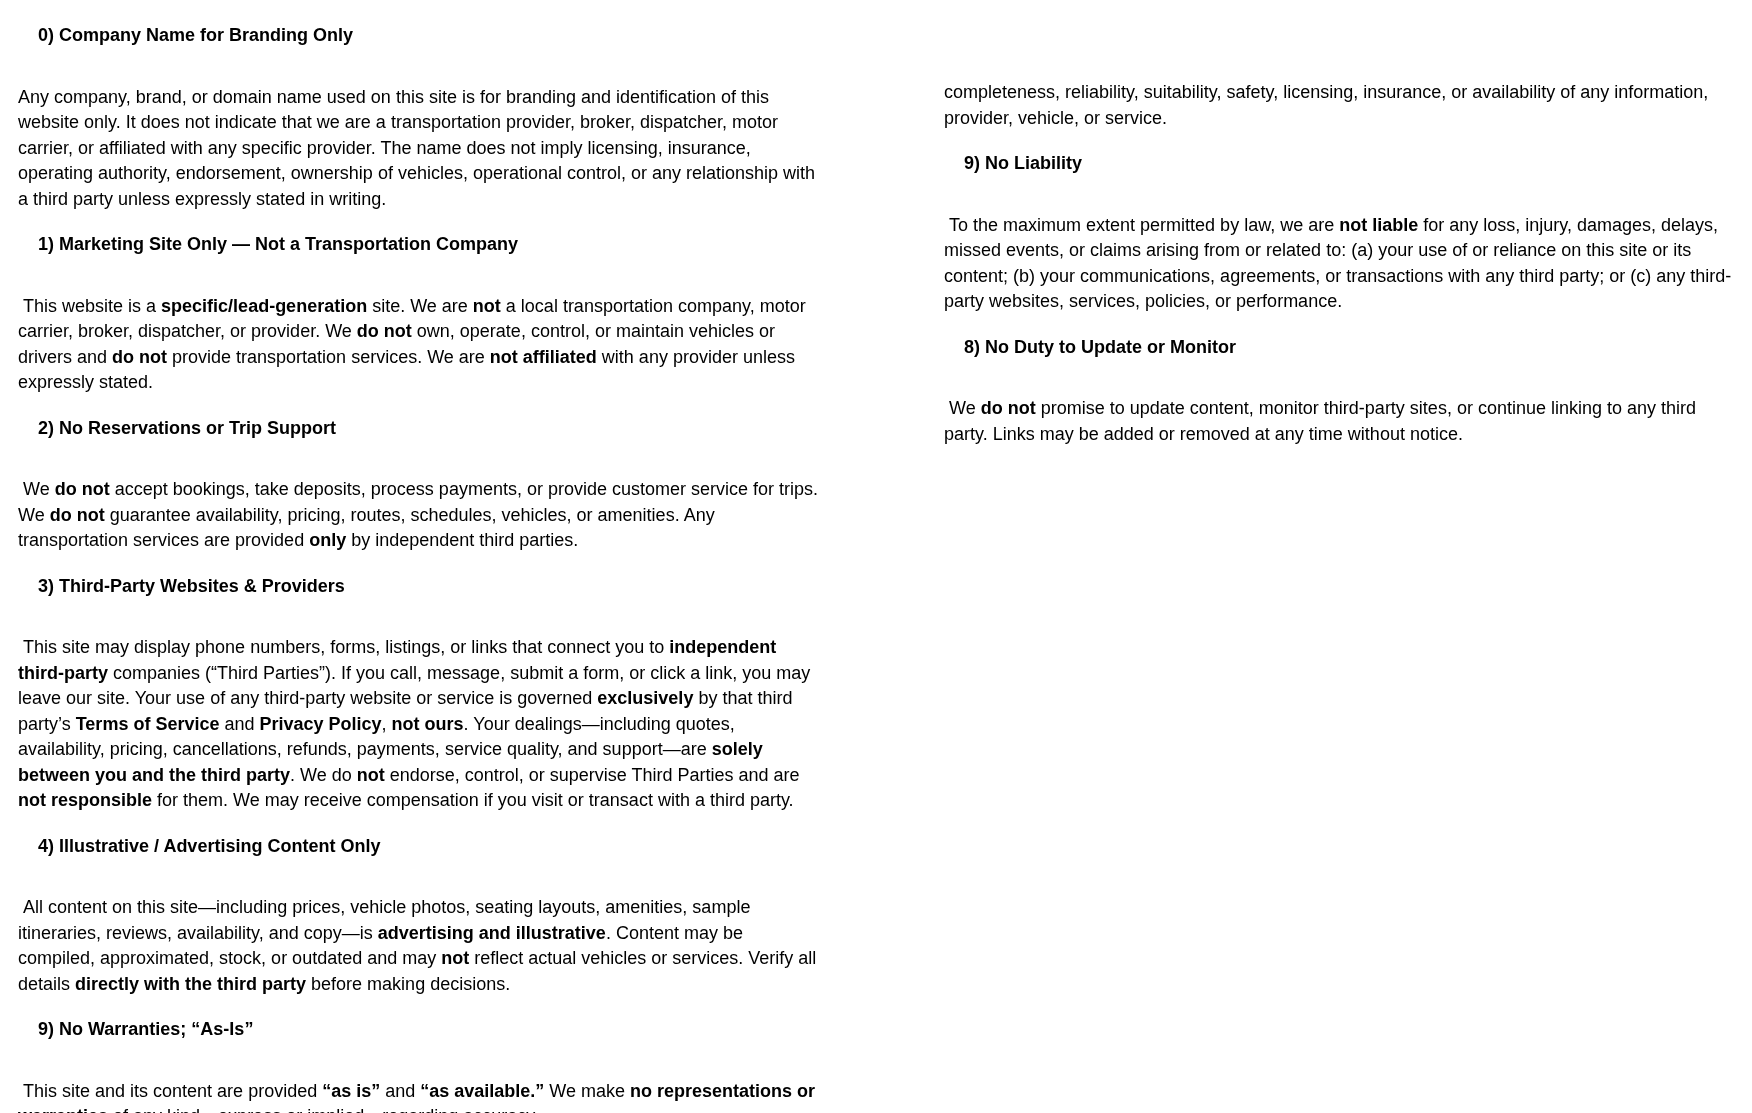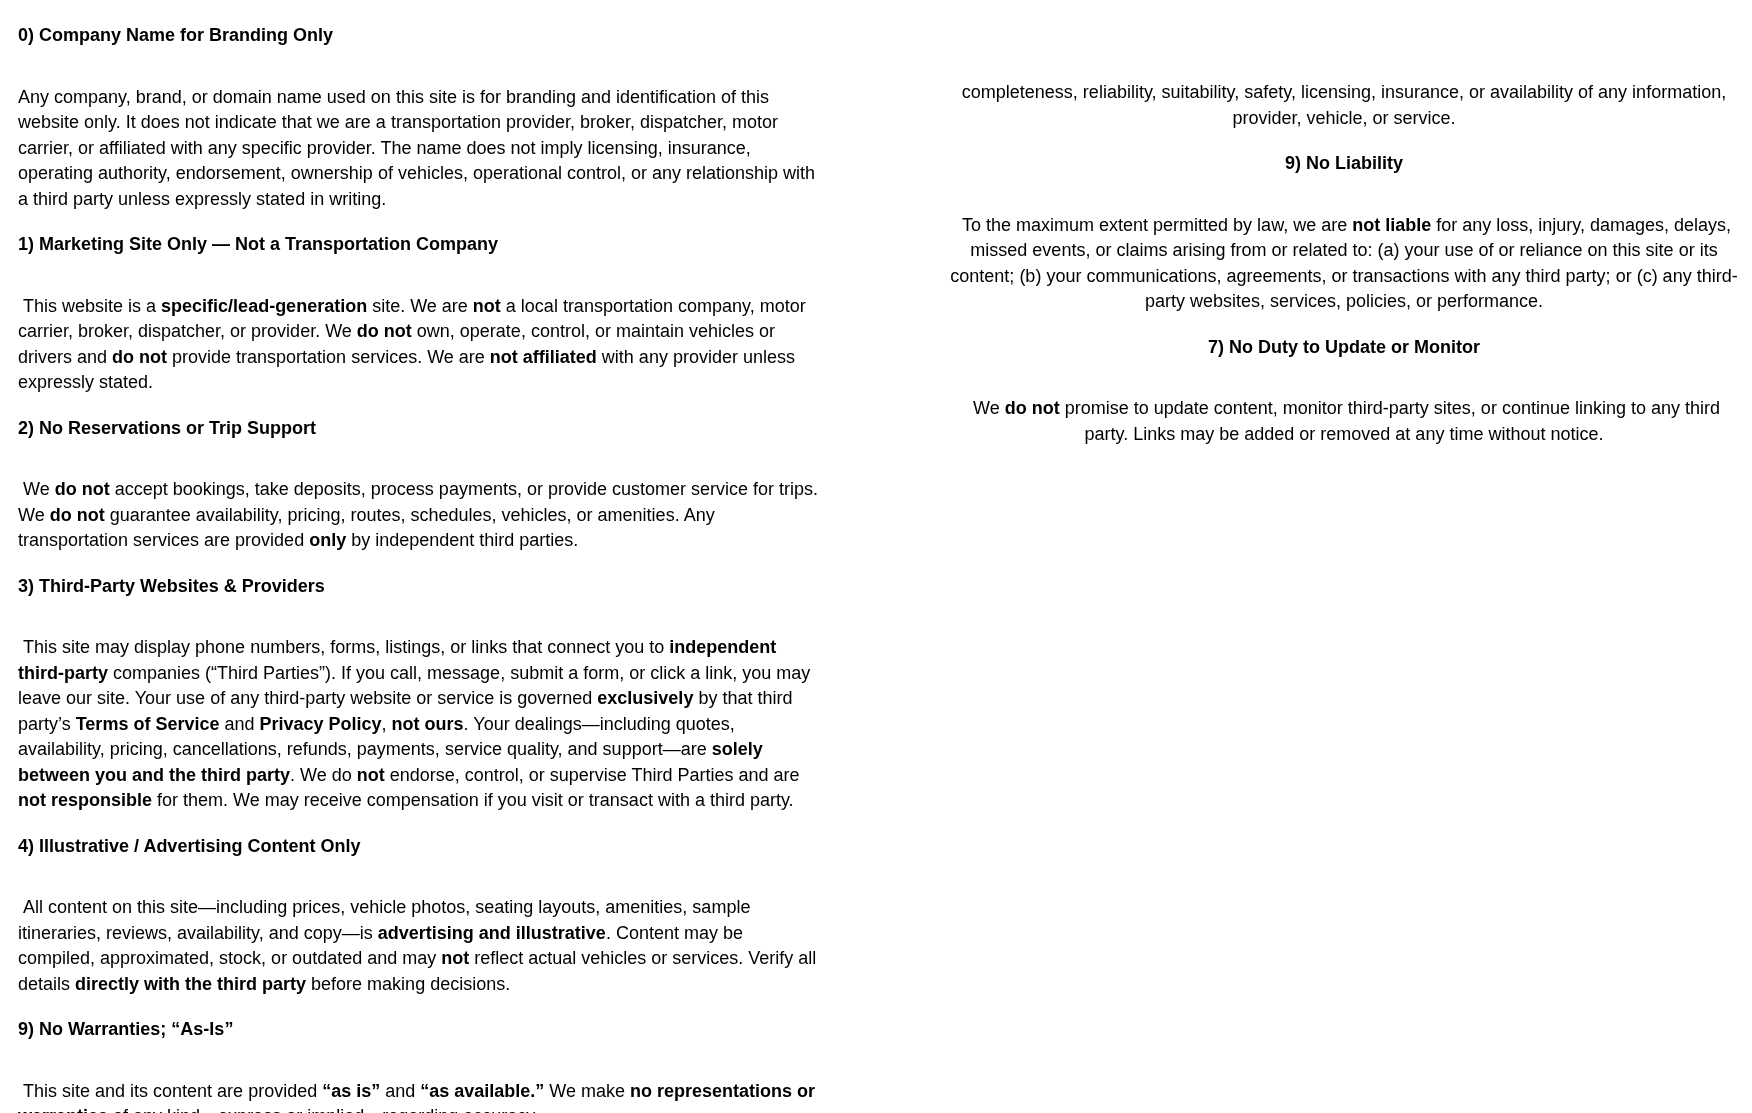--- a/index.html
+++ b/index.html
@@ -27,30 +27,30 @@
   }
   .col-left {
     left: 18px;
     top: 23px;
     width: 800px;
   }
   .col-right {
     left: 944px;
     top: 44px;
     width: 800px;
-    text-align: center;
   }
   .section {
     margin: 0 0 20px 0;
   }
   .section:last-child {
     margin-bottom: 0;
   }
   .heading {
     font-weight: 700;
+    margin-left: 20px;
   }
   .body {
     white-space: pre-wrap; 
     font-weight: 400;
     margin-top: 36px;
   }
   .body b {
     font-weight: 700;
   }
 </style>
@@ -86,17 +86,17 @@
     </div>
   <div class="col col-right">
       <div class="section">
         <div class="body">completeness, reliability, suitability, safety, licensing, insurance, or availability of any information, provider, vehicle, or service.</div>
       </div>
       <div class="section">
         <div class="heading">9) No Liability</div>
         <div class="body"> To the maximum extent permitted by law, we are <b>not liable</b> for any loss, injury, damages, delays, missed events, or claims arising from or related to: (a) your use of or reliance on this site or its content; (b) your communications, agreements, or transactions with any third party; or (c) any third-party websites, services, policies, or performance.</div>
       </div>
       <div class="section">
-        <div class="heading">7) No Duty to Update or Monitor</div>
+        <div class="heading">8) No Duty to Update or Monitor</div>
         <div class="body"> We <b>do not</b> promise to update content, monitor third-party sites, or continue linking to any third party. Links may be added or removed at any time without notice.</div>
       </div>
     </div>
 </div>
 
 </body></html>

